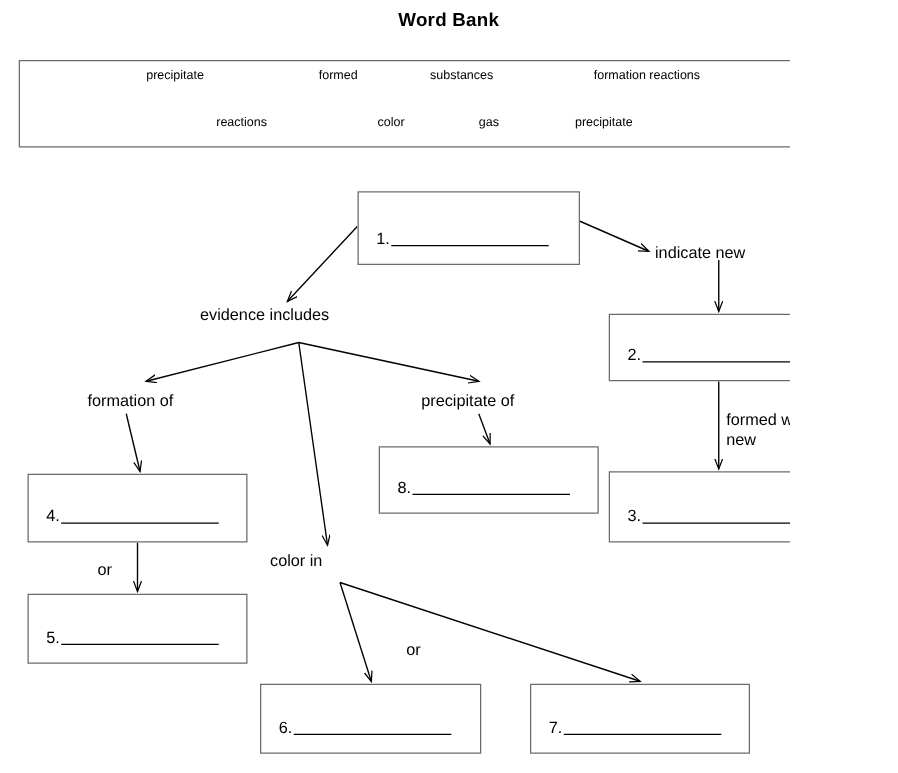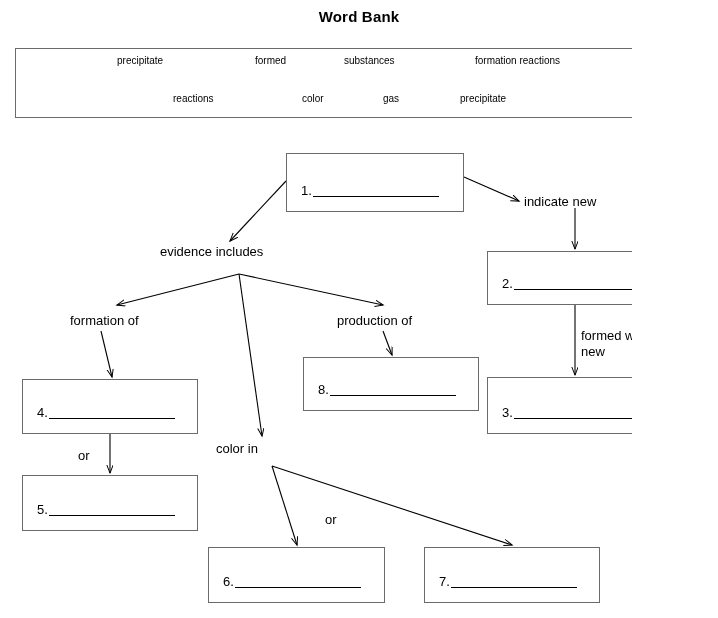--- a/index.html
+++ b/index.html
@@ -130,21 +130,21 @@
     <line x1="101" y1="331" x2="112" y2="377" stroke="#000" stroke-width="1.1" marker-end="url(#ah)"></line>
     <line x1="383" y1="331" x2="392" y2="355" stroke="#000" stroke-width="1.1" marker-end="url(#ah)"></line>
     <line x1="110" y1="434" x2="110" y2="473" stroke="#000" stroke-width="1.1" marker-end="url(#ah)"></line>
     <line x1="272" y1="466" x2="297" y2="545" stroke="#000" stroke-width="1.1" marker-end="url(#ah)"></line>
     <line x1="272" y1="466" x2="512" y2="545" stroke="#000" stroke-width="1.1" marker-end="url(#ah)"></line>
   </svg>
 
   <div class="conn-label" style="left:160px;top:244px;">evidence includes</div>
   <div class="conn-label" style="left:524px;top:194px;">indicate new</div>
   <div class="conn-label" style="left:70px;top:313px;">formation of</div>
-  <div class="conn-label" style="left:337px;top:313px;">production of</div>
+  <div class="conn-label" style="left:337px;top:313px;">precipitate of</div>
   <div class="conn-label" style="left:216px;top:441px;">color in</div>
   <div class="conn-label multiline" style="left:581px;top:328px;">formed with new</div>
   <div class="conn-label" style="left:78px;top:448px;">or</div>
   <div class="conn-label" style="left:325px;top:512px;">or</div>
 
   <div class="node-box" style="left:286px;top:153px;width:178px;height:59px;">
     <div class="node-inner">
       <span class="node-num">1.</span>
       <span class="node-blank" style="width:126px;"></span>
     </div>

